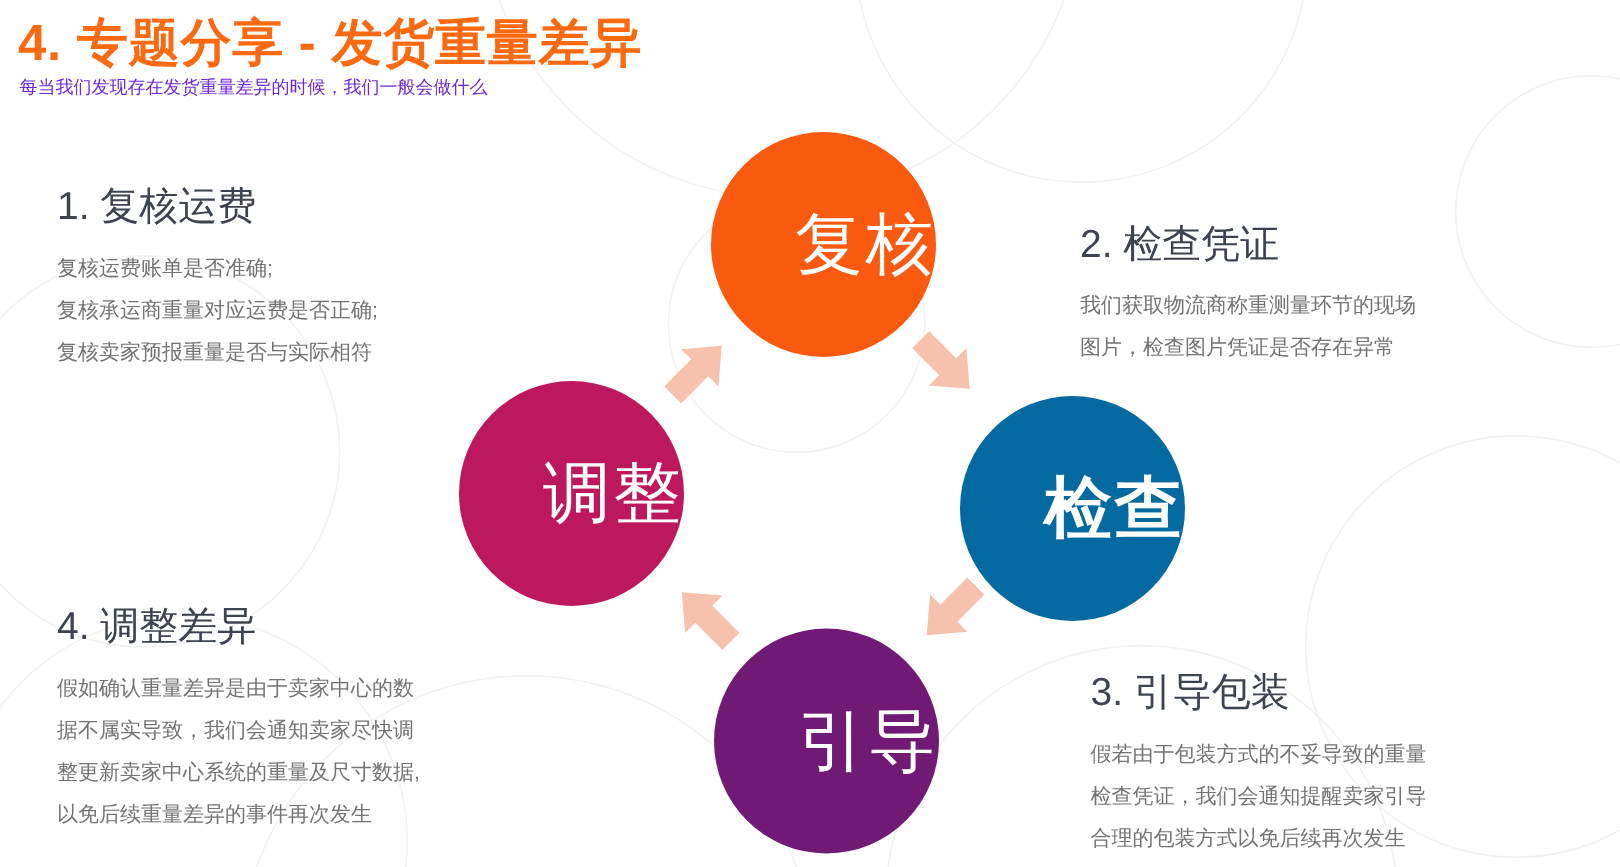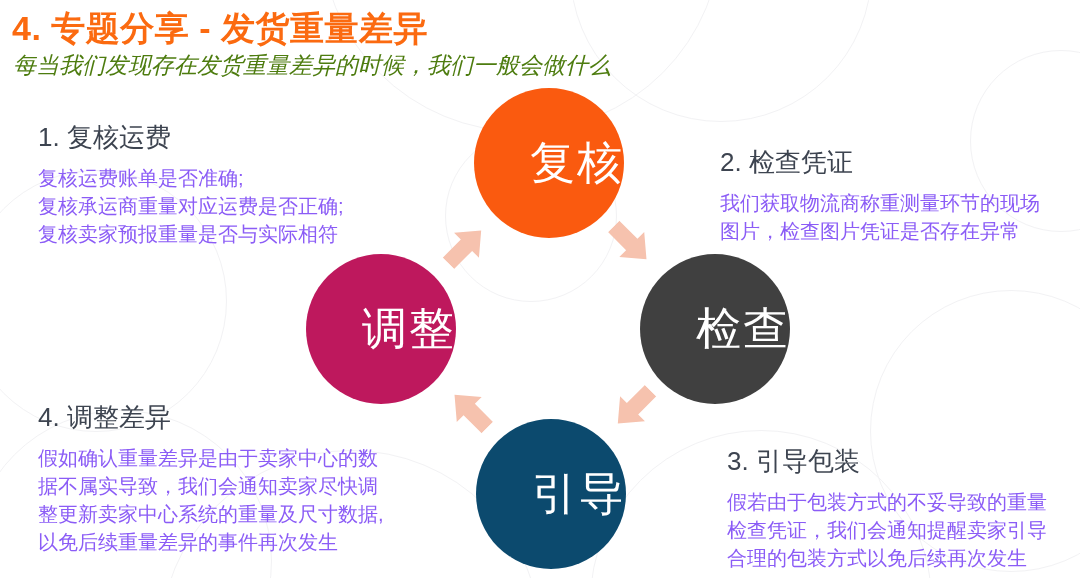--- a/index.html
+++ b/index.html
@@ -25,36 +25,35 @@
     left: 12px; top: 6px;
     font-size: 34px;
     font-weight: bold;
     color: #fb6a10;
     z-index: 2;
     letter-spacing: 0.5px;
   }
   .subtitle {
     position: absolute;
     left: 13px; top: 50px;
-    font-size: 23px;
-    color: #4d7c0f;
+    font-size: 12px;
+    color: #6d28d9;
     z-index: 2;
-    font-style: italic;
   }
   
   .step { position: absolute; z-index: 2; }
   .step-heading {
     font-size: 26px;
     color: #3d4450;
     margin-bottom: 9px;
   }
   .step-line {
-    font-size: 20px;
+    font-size: 14px;
     line-height: 28px;
-    color: #8b5cf6;
+    color: #737373;
   }
   .step1 { left: 38px;  top: 120px; }
   .step2 { left: 720px; top: 145px; }
   .step3 { left: 727px; top: 444px; }
   .step4 { left: 38px;  top: 400px; }
   
   .node {
     position: absolute;
     width: 150px; height: 150px;
     border-radius: 50%;
@@ -62,23 +61,23 @@
     align-items: center;
     justify-content: flex-end;
     z-index: 3;
   }
   .node span {
     color: #ffffff;
     font-size: 45px;
     letter-spacing: 2px;
   }
   .node-review  { left: 474px; top: 88px;  background: #fa5a0f; }
-  .node-inspect { left: 640px; top: 254px; background: #404040; }
+  .node-inspect { left: 640px; top: 264px; background: #0369a1; font-weight: bold; }
   .node-adjust  { left: 306px; top: 254px; background: #be185d; }
-  .node-guide   { left: 476px; top: 419px; background: #0c4a6e; }
+  .node-guide   { left: 476px; top: 419px; background: #701a75; }
   
   .arrow {
     position: absolute;
     width: 48px; height: 48px;
     z-index: 1;
     display: flex;
     align-items: center;
     justify-content: center;
   }
   .arrow svg { display: block; }

